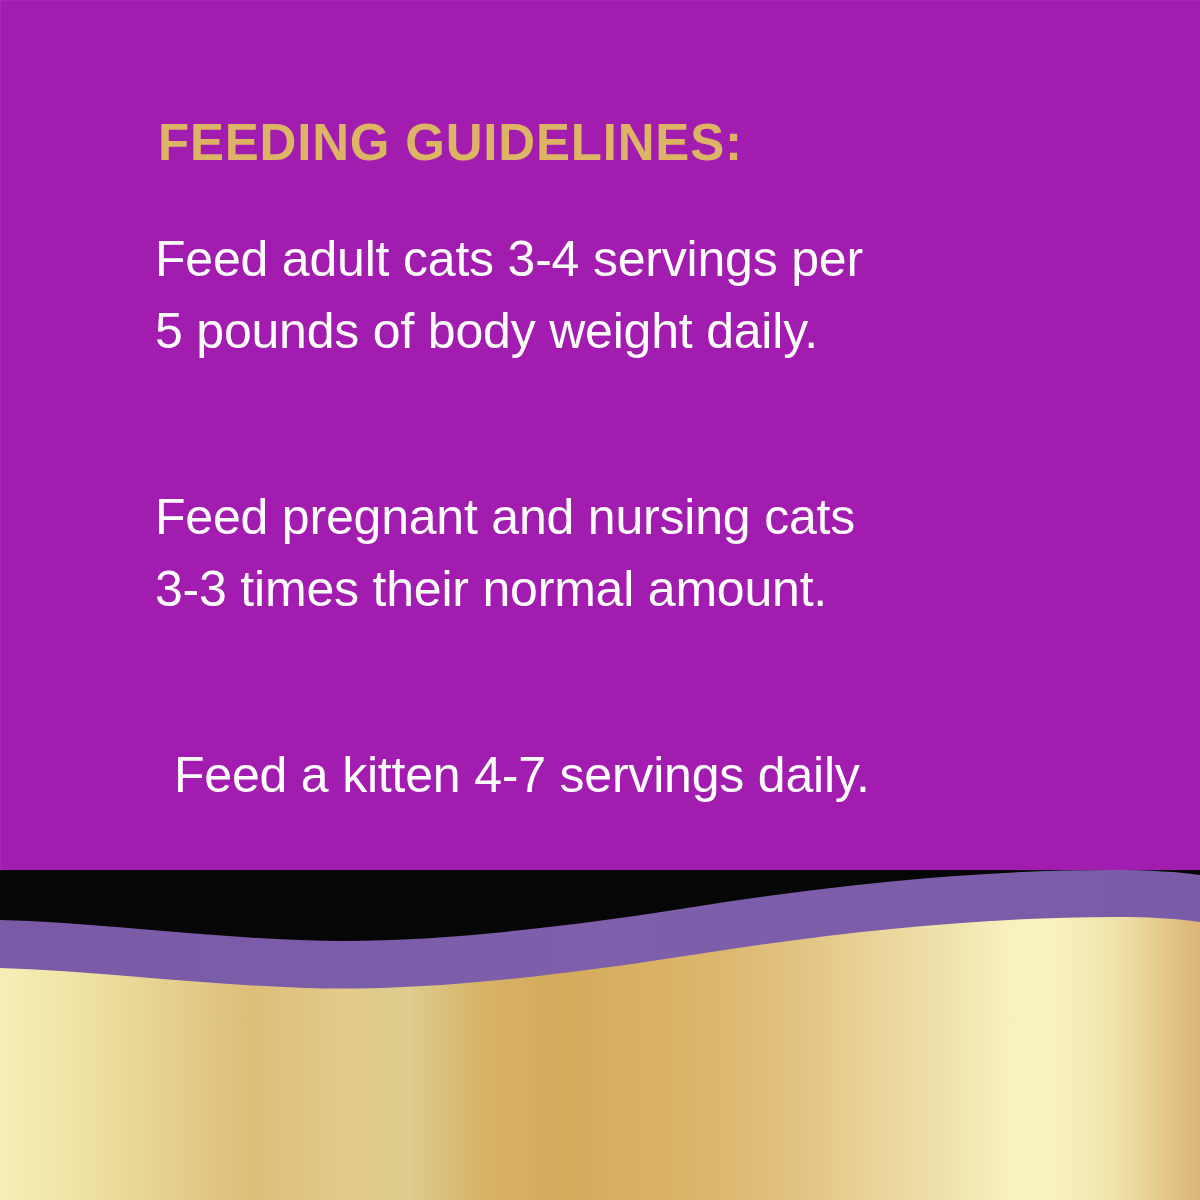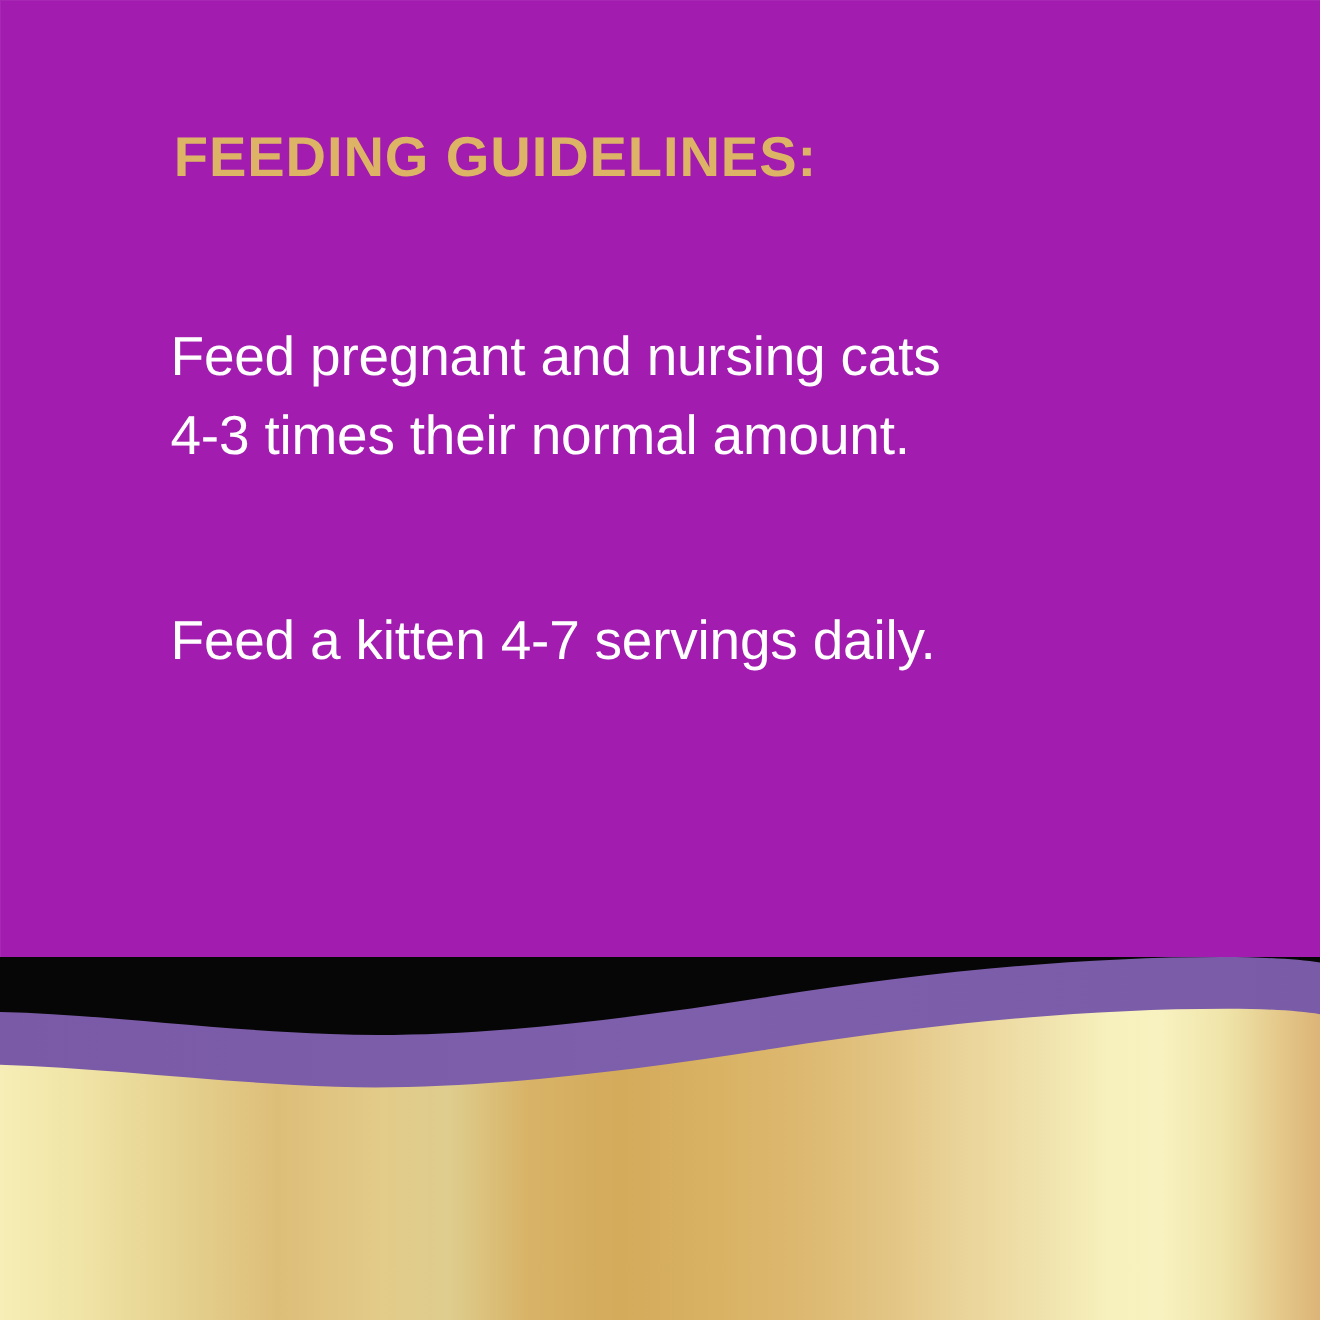--- a/index.html
+++ b/index.html
@@ -55,21 +55,21 @@
     font-size: 50px;
     font-weight: normal;
     line-height: 72px;
     letter-spacing: -0.2px;
     margin: 0;
     white-space: pre-line;
   }
 
   #guideline-paragraph-adult { margin-top: 49px; }
   #guideline-paragraph-pregnant { margin-top: 114px; }
-  #guideline-paragraph-kitten { margin-top: 114px; }
+  #guideline-paragraph-kitten { margin-top: 114px; margin-left: 19px; }
 
   
   #bottom-wave {
     position: absolute;
     left: 0;
     bottom: 0;
     width: 1200px;
     height: 330px;
     display: block;
   }
@@ -78,23 +78,25 @@
 <body>
 
 <div id="package-panel">
 
   <div id="panel-edge-highlight"></div>
 
   <div id="feeding-guidelines-block">
 
     <h1 id="feeding-guidelines-heading">FEEDING GUIDELINES:</h1>
 
+    <p class="guideline-paragraph" id="guideline-paragraph-adult">Feed adult cats 3-4 servings per
+5 pounds of body weight daily.</p>
 
     <p class="guideline-paragraph" id="guideline-paragraph-pregnant">Feed pregnant and nursing cats
-4-3 times their normal amount.</p>
+3-3 times their normal amount.</p>
 
     <p class="guideline-paragraph" id="guideline-paragraph-kitten">Feed a kitten 4-7 servings daily.</p>
 
   </div>
 
   <svg id="bottom-wave" viewBox="0 0 1200 330" preserveAspectRatio="none">
     <defs>
       <linearGradient id="goldMetalGradient" x1="0" y1="0" x2="1" y2="0">
         <stop offset="0.000" stop-color="#f6eeb6"></stop>
         <stop offset="0.060" stop-color="#f0e4a6"></stop>

